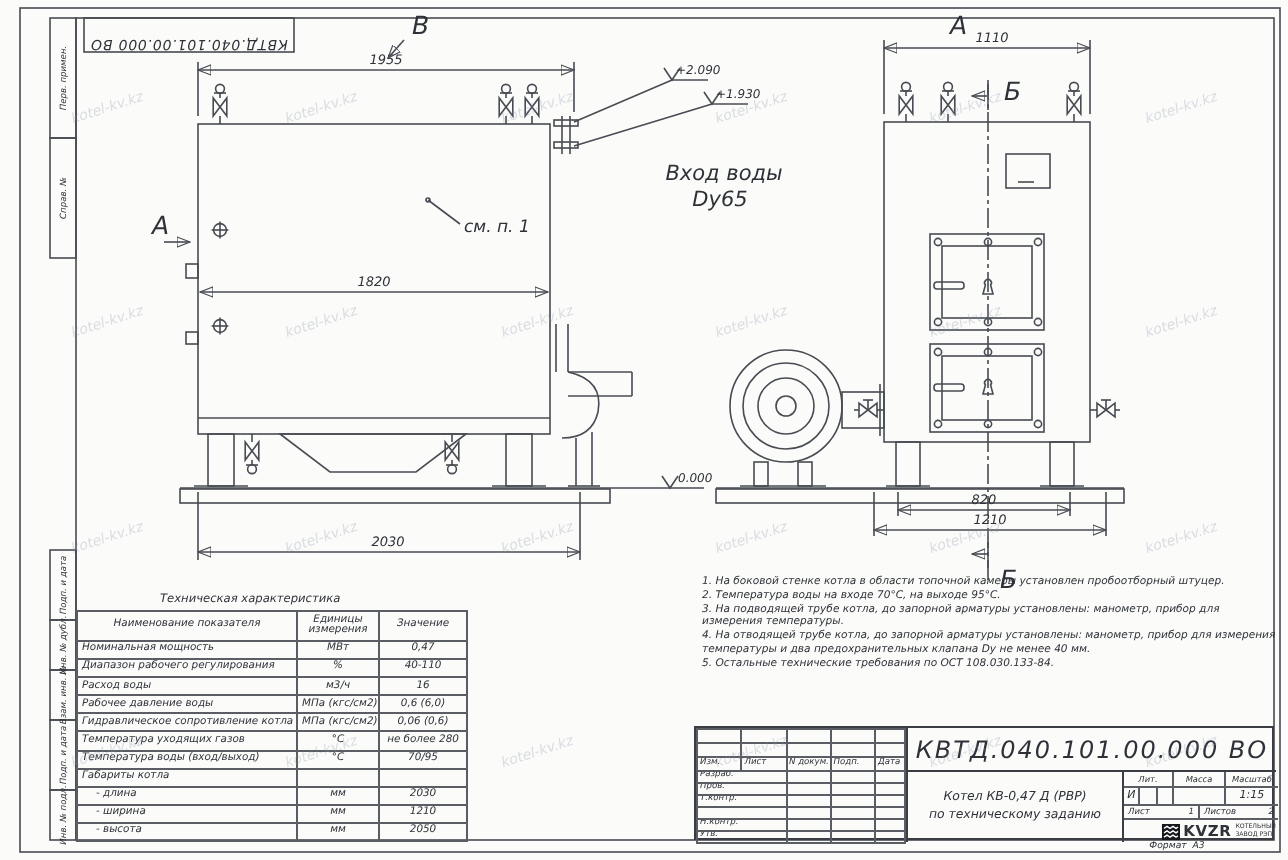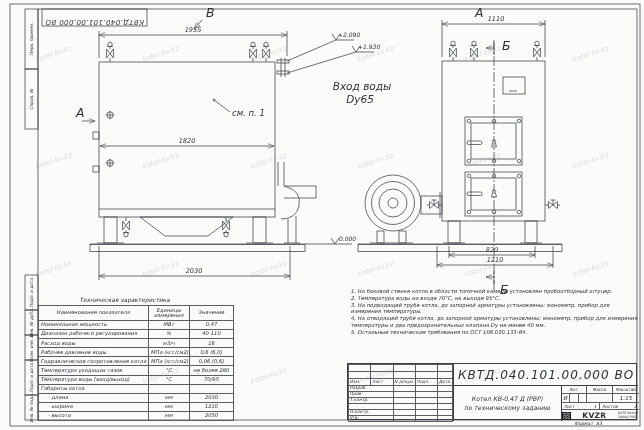--- a/index.html
+++ b/index.html
@@ -54,21 +54,21 @@
           display:flex;align-items:center;justify-content:center;}
   .lmm-h div:last-child{border-right:none;}
   .lmm-v{display:grid;grid-template-columns:8.3px 8.3px 8.4px 26px 26px;height:9px;}
   .lmm-v div{border-right:0.6px solid #5a5e64;border-bottom:0.6px solid #5a5e64;font-size:5.5px;
           display:flex;align-items:center;justify-content:center;}
   .lmm-v div:last-child{border-right:none;}
   .sheet-row{display:grid;grid-template-columns:38px 39px;height:7px;}
   .sheet-row div{border-right:0.6px solid #5a5e64;border-bottom:0.6px solid #5a5e64;font-size:4.3px;
           display:flex;align-items:center;justify-content:space-between;padding:0 2px;}
   .sheet-row div:last-child{border-right:none;}
-  .company{height:11px;display:flex;align-items:center;justify-content:space-between;gap:2px;}
+  .company{height:11px;display:flex;align-items:center;justify-content:flex-end;gap:2px;}
   .kvzr{font-weight:bold;font-style:normal;font-size:7.5px;letter-spacing:.3px;}
   .ksub{font-style:normal;font-size:3.1px;line-height:1.1;}
   .fmt{position:absolute;left:540px;top:421px;width:97px;z-index:2;text-align:center;
        font-style:italic;font-size:4.6px;}
 
   
   .wm{position:absolute;inset:0;z-index:5;display:grid;grid-template-columns:repeat(6,1fr);
       grid-auto-rows:1fr;pointer-events:none;}
   .wm span{transform:rotate(-18deg);color:rgba(140,150,168,.30);font-size:7px;font-style:italic;
       align-self:center;justify-self:center;}

